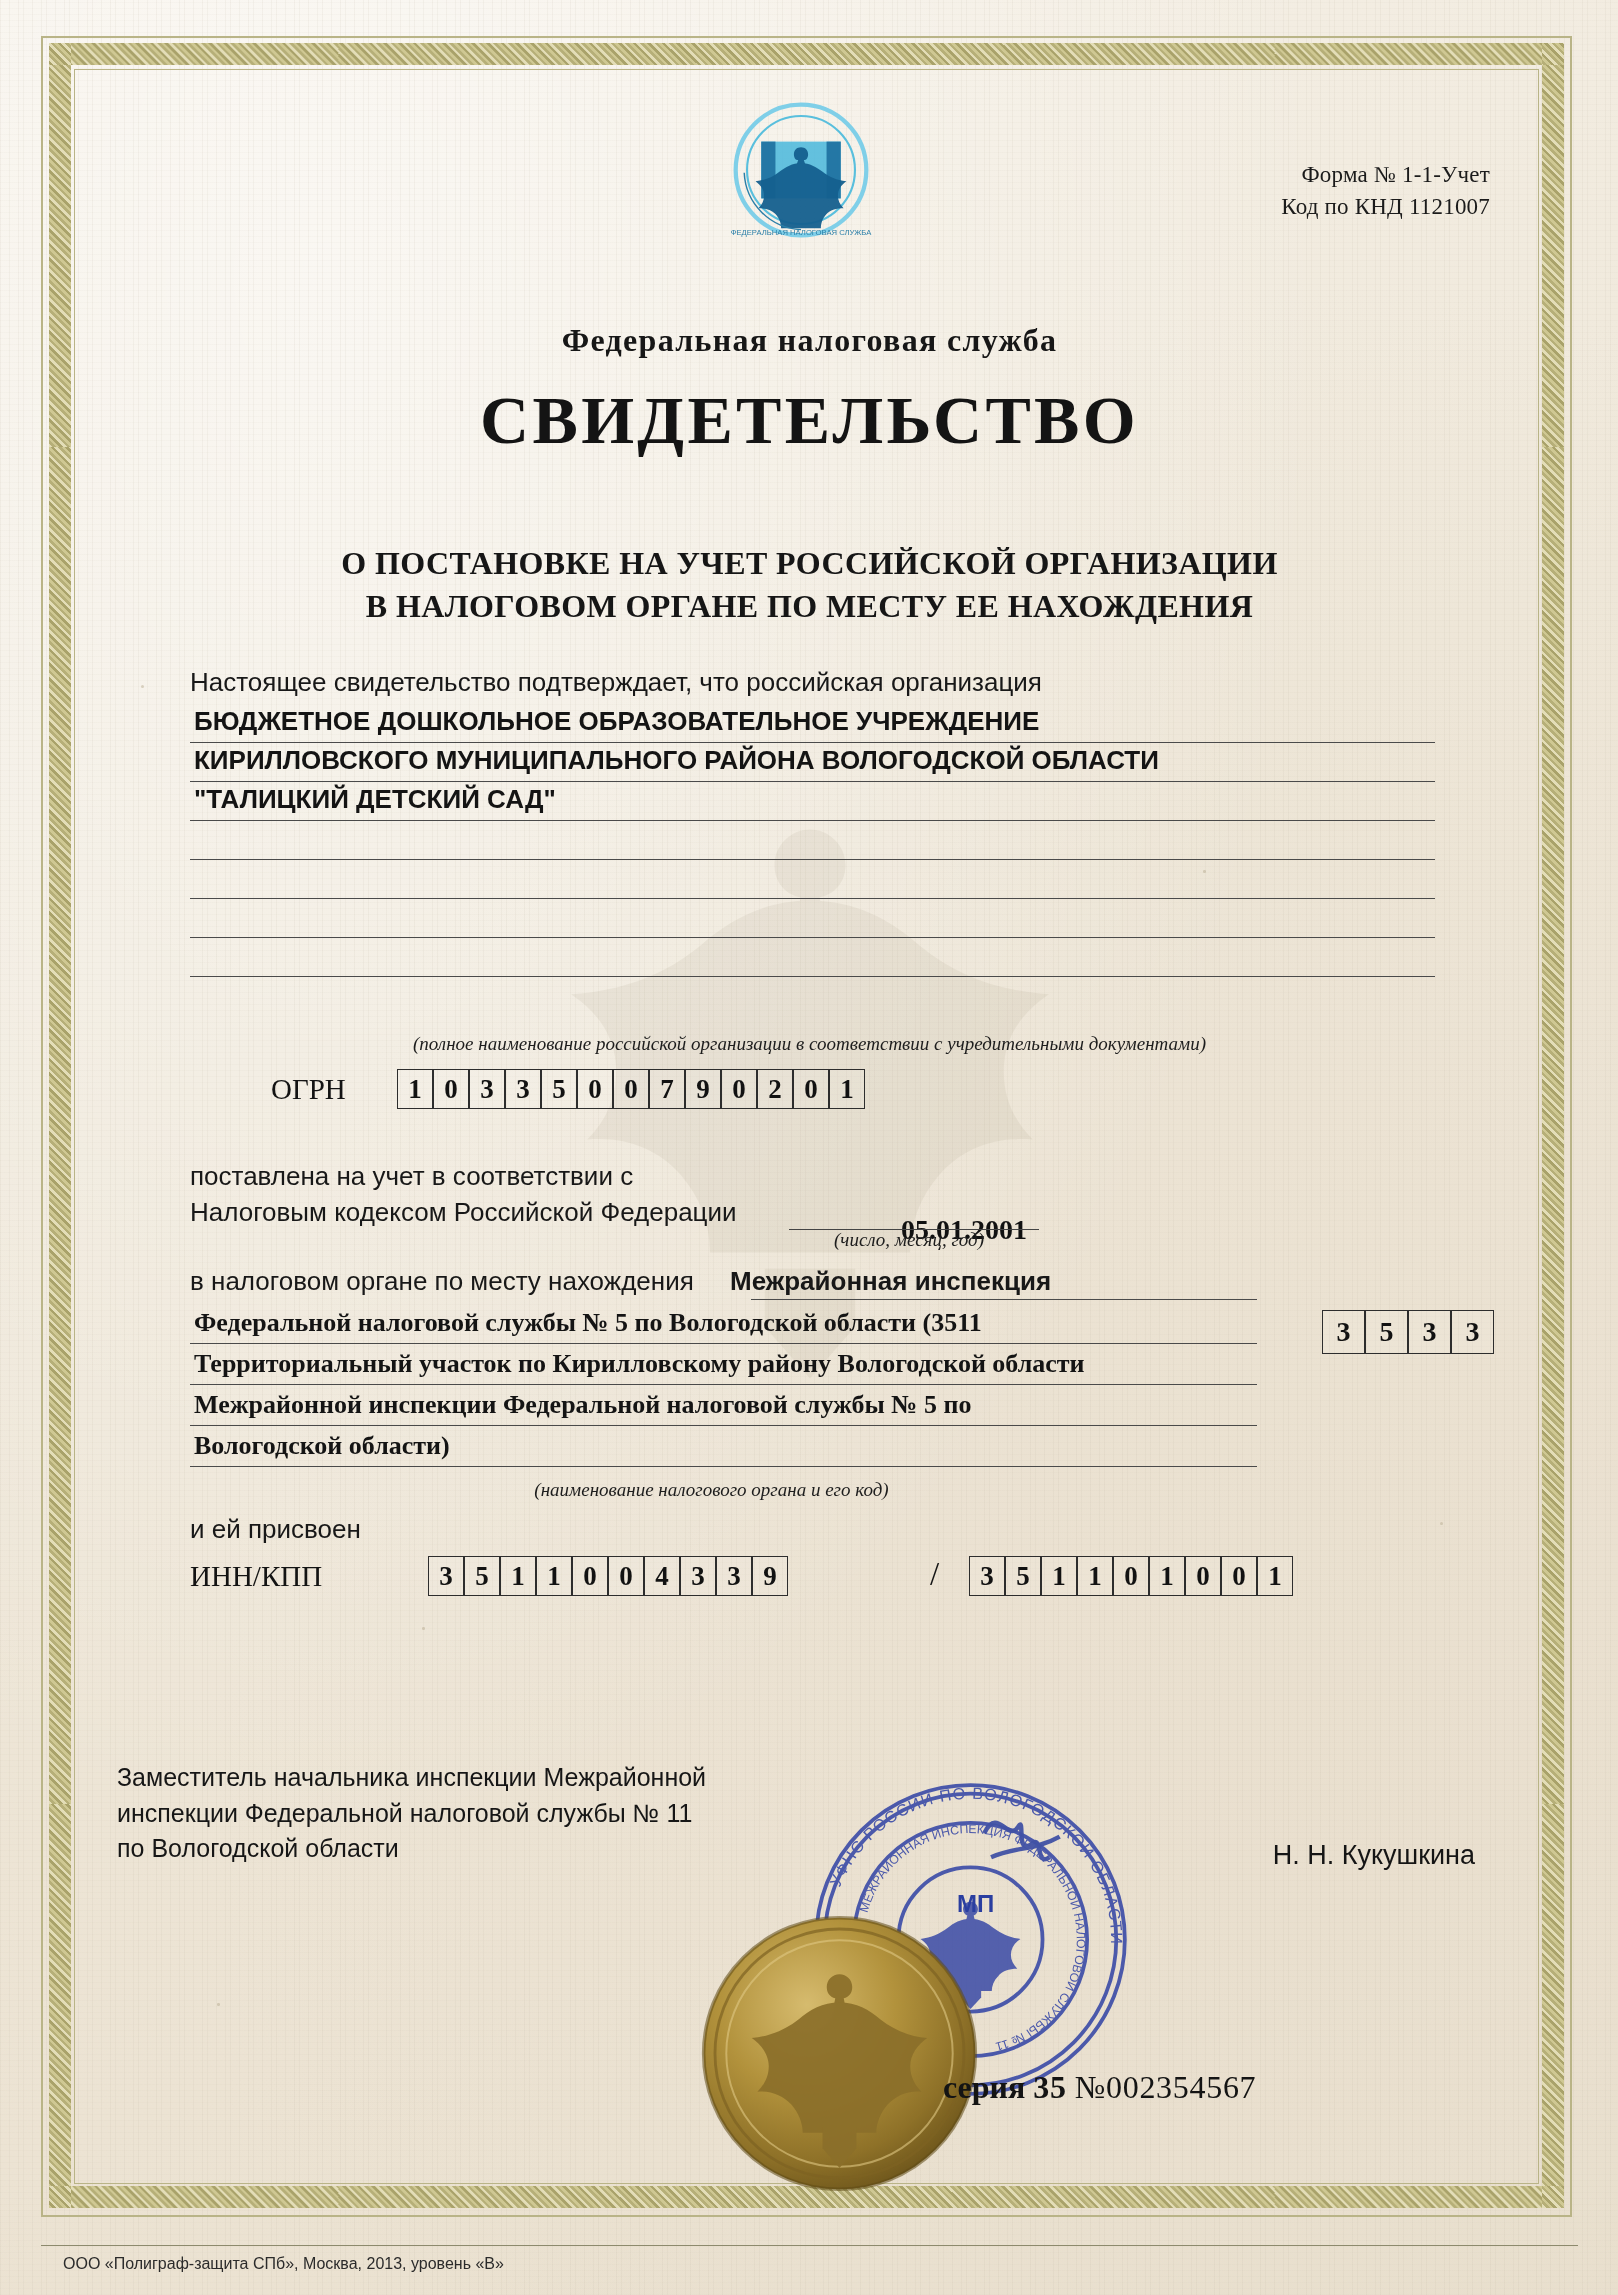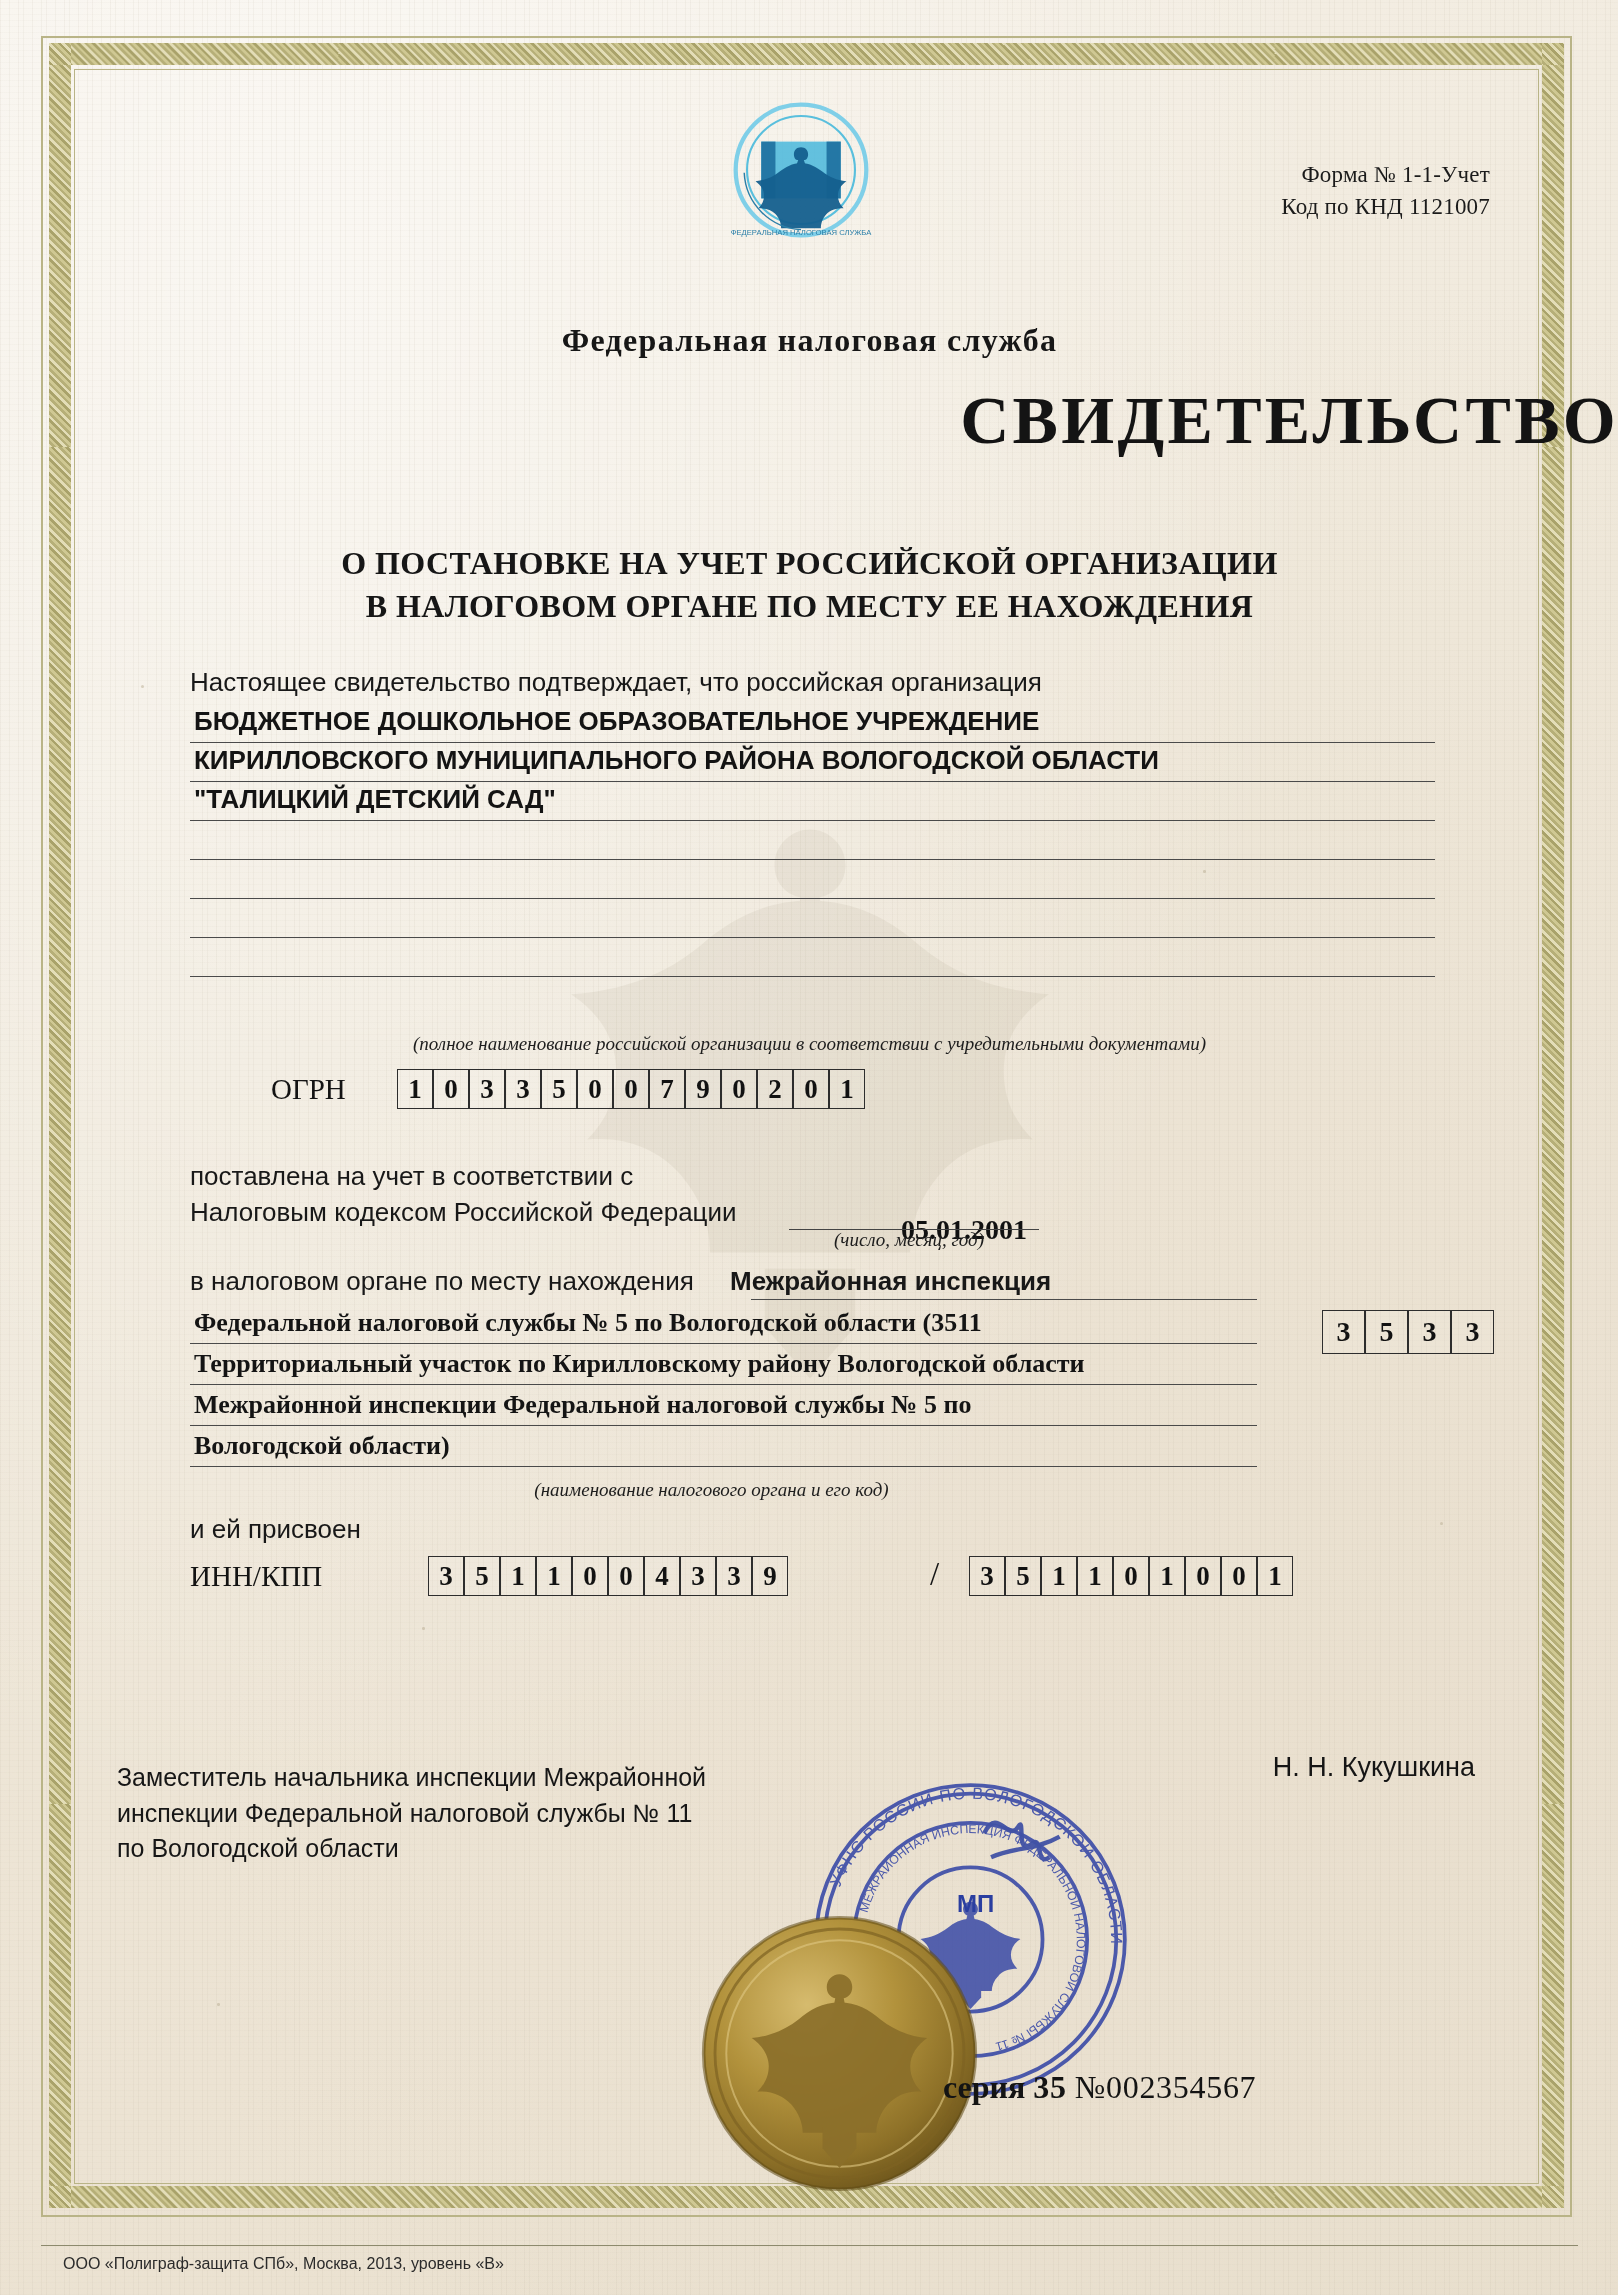--- a/index.html
+++ b/index.html
@@ -122,21 +122,21 @@
     text-align: center;
     font-size: 32px;
     font-weight: bold;
     letter-spacing: 1.3px;
     color: #171717;
   }
   .main-title {
     position: absolute;
     left: 0; right: 0;
     top: 381px;
-    text-align: right;
+    text-align: center;
     font-size: 68px;
     font-weight: bold;
     letter-spacing: 3.3px;
     color: #141414;
   }
   .subtitle {
     position: absolute;
     left: 0; right: 0;
     top: 542px;
     text-align: center;
@@ -330,21 +330,21 @@
     left: 117px;
     top: 1760px;
     font-size: 25px;
     line-height: 1.42;
     color: #161616;
     font-family: "Liberation Sans", sans-serif;
   }
   .sign-name {
     position: absolute;
     right: 144px;
-    top: 1752px;
+    top: 1840px;
     font-size: 27px;
     color: #151515;
     font-family: "Liberation Sans", sans-serif;
   }
 
   
   .stamp {
     position: absolute;
     left: 799px;
     top: 1768px;

